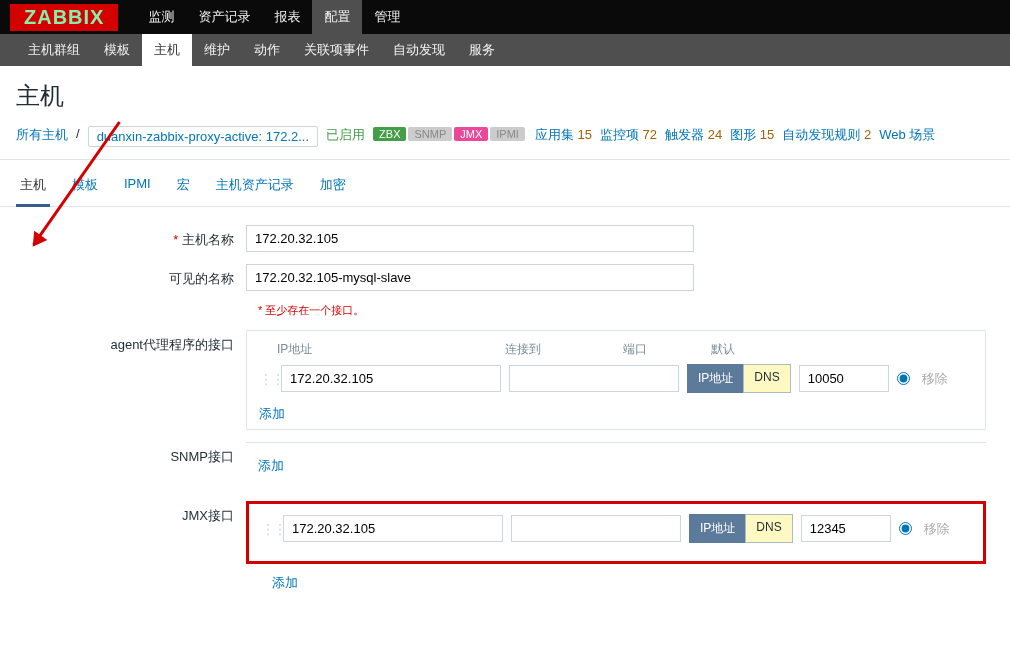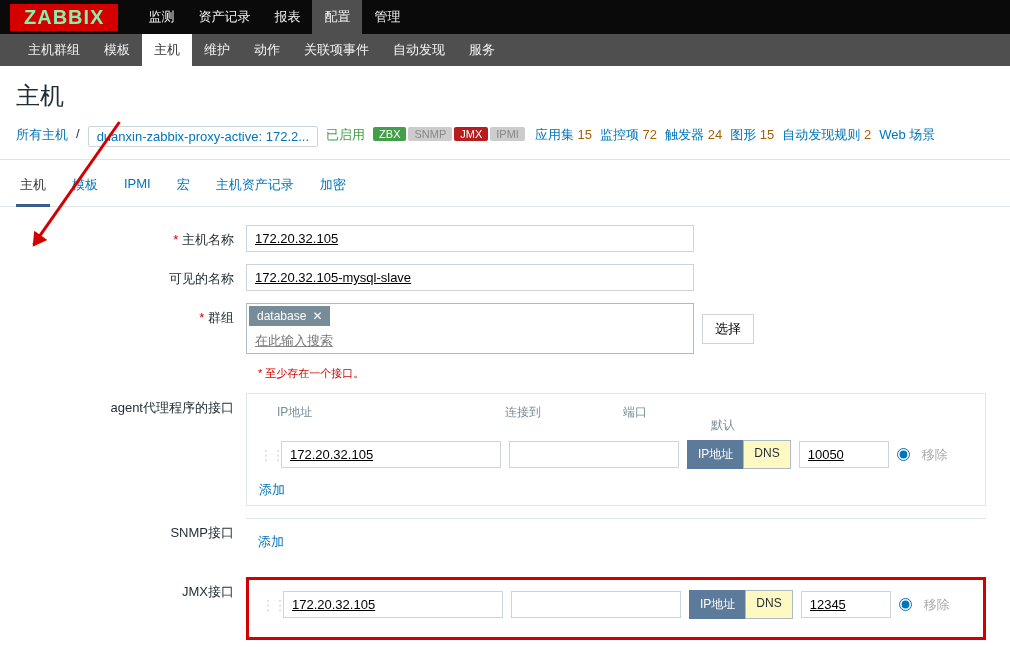--- a/index.html
+++ b/index.html
@@ -18,58 +18,58 @@
 
 .page-title { font-size: 24px; padding: 14px 16px 10px; color: #1f2c33; font-weight: normal; }
 
 .breadcrumb-row { padding: 4px 16px 12px; display: flex; gap: 8px; flex-wrap: wrap; border-bottom: 1px solid #dfe4e7; }
 .bc-link { color: #0275b8; text-decoration: none; }
 .bc-box { border: 1px solid #ccd5d9; padding: 2px 8px; color: #0275b8; background: #fff; border-radius: 2px; }
 .status-enabled { color: #429e47; }
 .badge { display: inline-block; padding: 1px 6px; color: #fff; font-size: 11px; border-radius: 2px; margin-right: 2px; }
 .badge-zbx { background: #429e47; }
 .badge-snmp { background: #ccc; color: #888; }
-.badge-jmx { background: #b91c1c; }
+.badge-jmx { background: #ec4899; }
 .badge-ipmi { background: #ccc; color: #888; }
 .bc-stat { color: #555; }
 .bc-stat a { color: #0275b8; text-decoration: none; }
 .bc-stat .cnt { color: #a16207; }
 
 .tabs-row { padding: 0 16px; border-bottom: 1px solid #dfe4e7; display: flex; gap: 18px; margin-top: 8px; }
 .tab { padding: 8px 4px 10px; color: #0275b8; cursor: pointer; }
 .tab.active { color: #333; border-bottom: 3px solid #3a5e8c; margin-bottom: -1px; }
 
 .form-area { padding: 18px 16px 20px; position: relative; }
 
 .form-row { display: flex; align-items: flex-start; margin-bottom: 12px; }
 .form-label { width: 230px; text-align: right; padding-right: 12px; padding-top: 6px; color: #1f2c33; }
 .req { color: #d40000; }
 .form-field { flex: 1; display: flex; align-items: center; gap: 8px; }
 
-input[type=text] { border: 1px solid #ccd5d9; padding: 5px 8px; font-size: 13px; width: 448px; font-family: inherit; text-decoration: underline; }
+input[type=text] { border: 1px solid #ccd5d9; padding: 5px 8px; font-size: 13px; width: 448px; font-family: inherit; }
 input[type=text].port { width: 90px; }
 input[type=text].ip { width: 220px; }
 input[type=text].dns { width: 170px; }
 
 .tag-box { border: 1px solid #acbbc2; display: inline-flex; flex-direction: column; min-width: 448px; }
 .tag-item { background: #768d99; color: #fff; padding: 3px 8px; display: inline-flex; align-items: center; gap: 6px; margin: 2px; width: fit-content; font-size: 12px; }
 .tag-x { cursor: pointer; }
 .tag-input { border: none; padding: 4px 8px; outline: none; font-size: 13px; color: #888; }
 
 .btn { border: 1px solid #ccd5d9; background: #fff; padding: 5px 12px; cursor: pointer; font-size: 13px; font-family: inherit; }
 
 .subnote { color: #d40000; font-size: 11px; margin-left: 242px; margin-bottom: 12px; }
 
 .iface-section { border: 1px solid #dfe4e7; padding: 10px 12px 2px; margin-left: 0; width: 740px; }
 .iface-head { display: flex; gap: 8px; color: #768d99; font-size: 12px; margin-bottom: 6px; padding-left: 18px; }
 .iface-head .c1 { width: 220px; }
 .iface-head .c2 { width: 170px; }
 .iface-head .c3 { width: 100px; text-align: left; }
 .iface-head .c4 { width: 90px; padding-left: 10px;}
-.iface-head .c5 { width: 60px; margin-top: 13px; }
+.iface-head .c5 { width: 60px; }
 .iface-row { display: flex; align-items: center; gap: 8px; margin-bottom: 8px; }
 .drag-handle { color: #ccd5d9; cursor: move; width: 14px; font-size: 14px; letter-spacing: -2px; }
 .toggle-group { display: inline-flex; }
 .toggle-btn { border: 1px solid #acbbc2; padding: 5px 10px; background: #fef9c3; cursor: pointer; font-size: 12px; }
 .toggle-btn.active { background: #5c7a99; color: #fff; border-color: #5c7a99; }
 .toggle-btn:first-child { border-right: none; }
 .radio-wrap { display: flex; align-items: center; gap: 12px; }
 .remove-link { color: #aaa; cursor: not-allowed; }
 .link-add { color: #0275b8; cursor: pointer; display: inline-block; padding: 4px 0; }
 
@@ -145,33 +145,20 @@
       </div>
   </div>
 
   <div class="form-row">
     <div class="form-label">可见的名称</div>
     <div class="form-field">
         <input type="text" value="172.20.32.105-mysql-slave" style="">
       </div>
   </div>
 
-  <div class="form-row">
-    <div class="form-label"><span class="req">*</span> <span>群组</span></div>
-    <div class="form-field">
-      <div class="tag-box">
-        <div class="tag-item">
-            <span>database</span> 
-            <span class="tag-x">✕</span>
-          </div>
-        <input class="tag-input" type="text" style="width: 430px; border: none;" placeholder="在此输入搜索">
-      </div>
-      <button class="btn">选择</button>
-    </div>
-  </div>
 
   <div class="subnote">* 至少存在一个接口。</div>
 
   <div class="form-row">
     <div class="form-label">agent代理程序的接口</div>
     <div class="form-field">
       <div class="iface-section">
         <div class="iface-head">
           <div class="c1">IP地址</div>
           <div class="c3">连接到</div>

